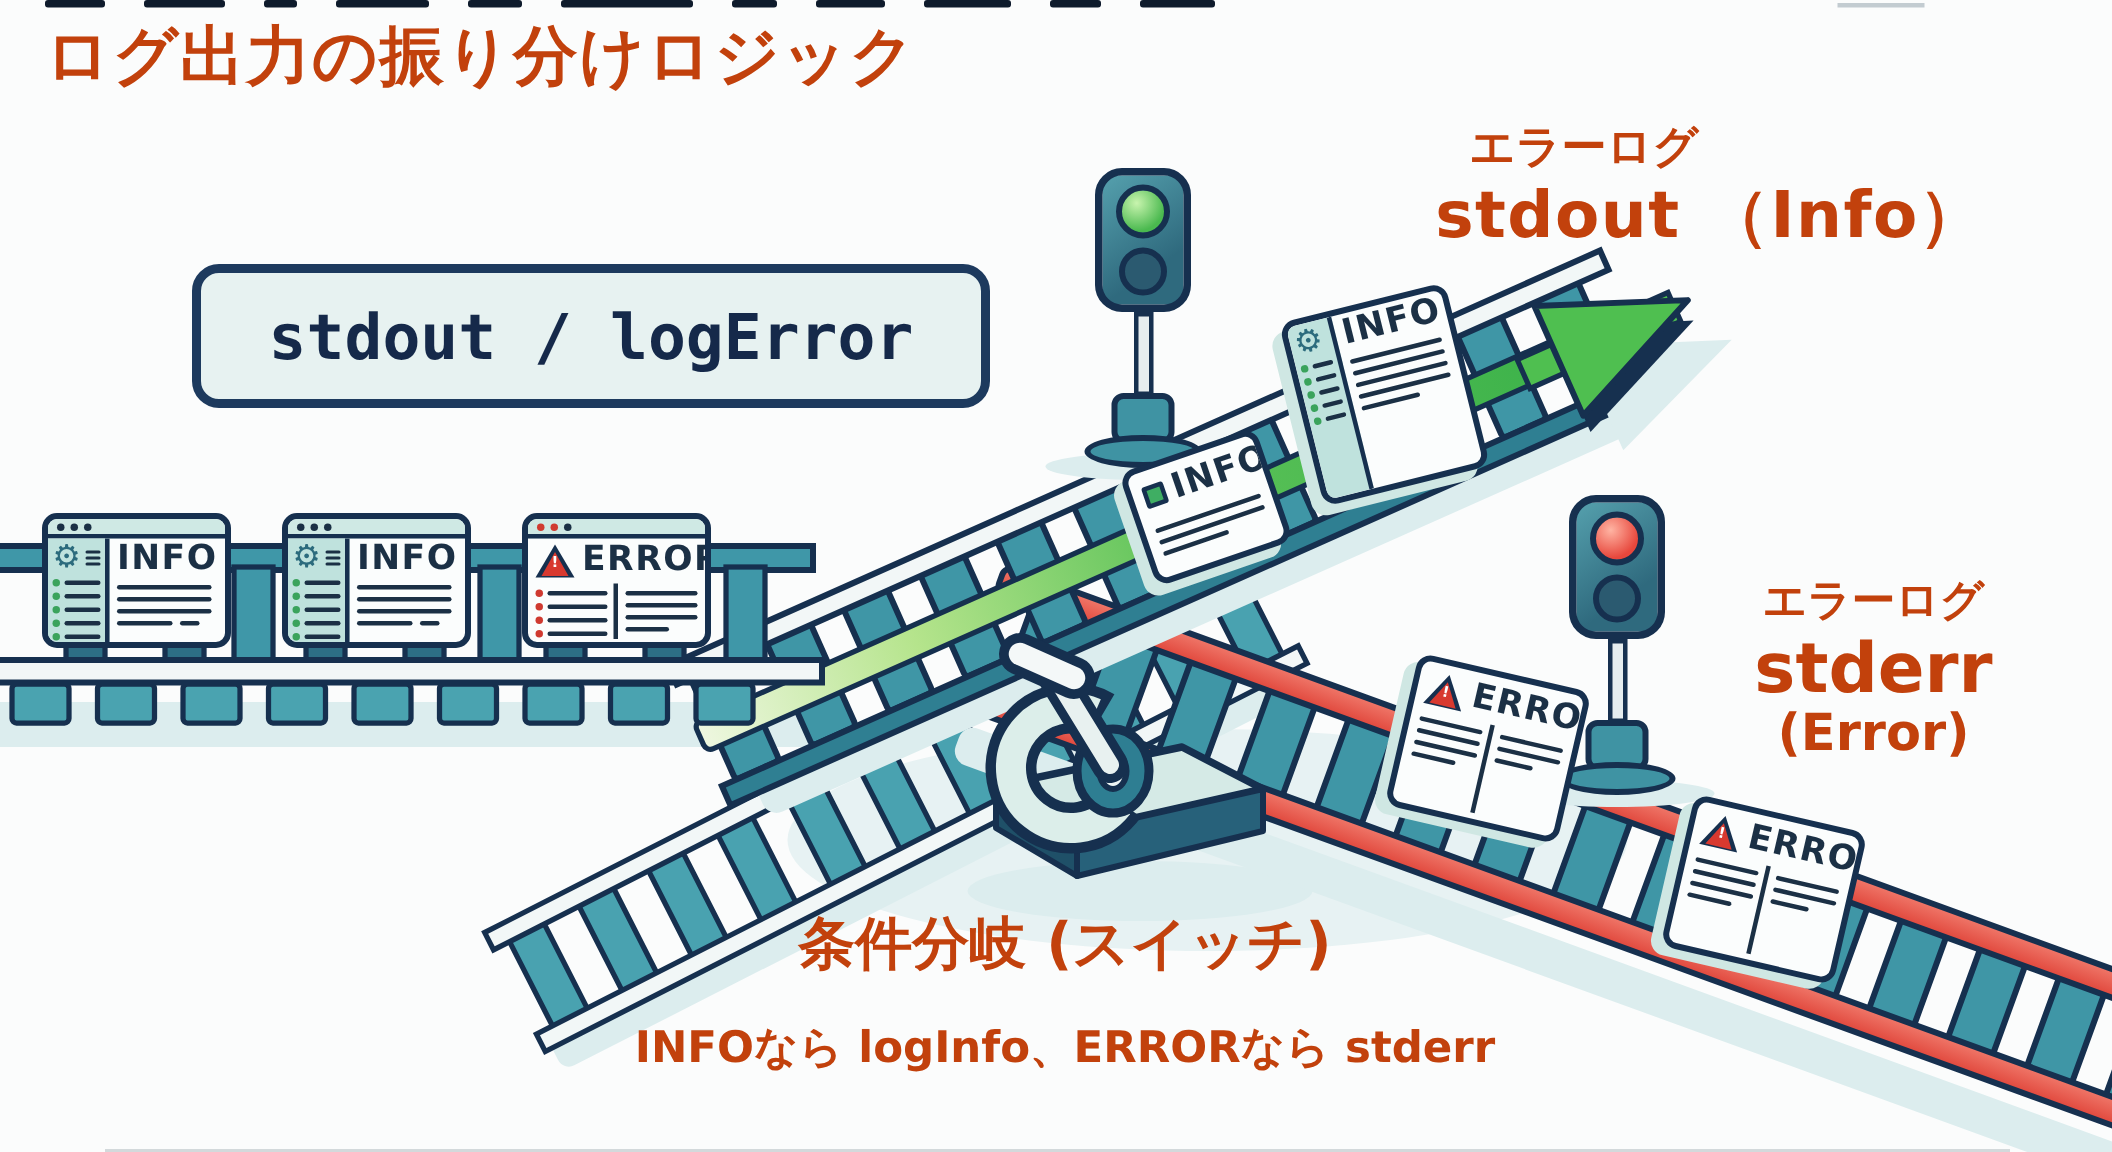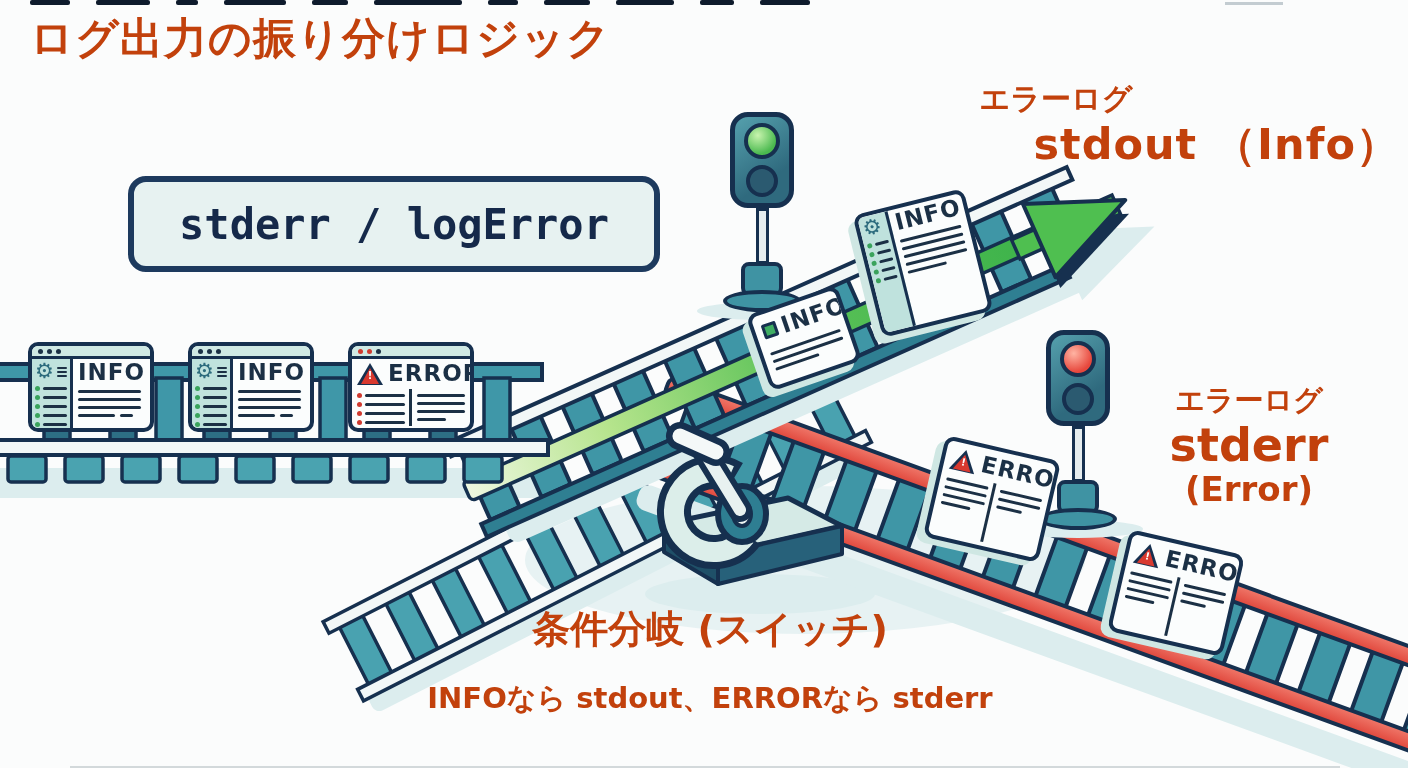--- a/index.html
+++ b/index.html
@@ -10,21 +10,21 @@
   .txt{position:absolute;z-index:3;font-weight:800;color:#c2410c;line-height:1.15;}
   .center{text-align:center;}
   #title{left:30px;top:14px;font-size:43px;letter-spacing:1px;}
   #fn-label{left:128px;top:116px;width:532px;font-size:31px;}
   #fn-box{position:absolute;z-index:3;left:128px;top:176px;width:532px;height:96px;
           background:#e7f2f1;border:6px solid #1d3a5e;border-radius:18px;
           display:flex;align-items:center;justify-content:center;
           font-family:"DejaVu Sans Mono",monospace;font-weight:700;font-size:42px;color:#15294a;}
   #dest-heading{left:1010px;top:28px;width:305px;font-size:36px;}
   #stdout-cat{left:906px;top:82px;width:300px;font-size:30px;}
-  #stdout-name{left:880px;top:120px;width:520px;font-size:43px;letter-spacing:1px;text-align:right;}
+  #stdout-name{left:880px;top:120px;width:520px;font-size:43px;letter-spacing:1px;}
   #stderr-block{left:1096px;top:384px;width:306px;}
   #stderr-cat{font-size:29px;}
   #stderr-name{font-size:46px;margin-top:2px;}
   #stderr-paren{font-size:34px;margin-top:-2px;}
   #switch-label{left:410px;top:608px;width:600px;font-size:38px;}
   #switch-caption{left:385px;top:682px;width:650px;font-size:29px;font-weight:700;}
 
   
   #top-dashes{position:absolute;left:30px;top:0;z-index:1;display:flex;gap:26px;}
   #top-dashes i{display:block;height:5px;background:#0e1b2c;border-radius:2px;}
@@ -233,33 +233,33 @@
       <i style="width:30px"></i>
       <i style="width:46px"></i>
     <i style="width:58px"></i>
       <i style="width:34px"></i>
       <i style="width:50px"></i>
   </div>
   <div id="top-dash-gray"></div>
   <div id="bottom-line"></div>
 
   <div id="title" class="txt">ログ出力の振り分けロジック</div>
-  <div id="fn-box">stderr / logError</div>
+  <div id="fn-box">stdout / logError</div>
 
   <div id="stdout-cat" class="txt center">エラーログ</div>
   <div id="stdout-name" class="txt center">stdout （Info）</div>
 
   <div id="switch-label" class="txt center">条件分岐 (スイッチ)</div>
 
   <div id="stderr-block" class="txt center">
     <div id="stderr-cat">エラーログ</div>
     <div id="stderr-name">stderr</div>
     <div id="stderr-paren">(Error)</div>
   </div>
-  <div id="switch-caption" class="txt center">INFOなら stdout、ERRORなら stderr</div>
+  <div id="switch-caption" class="txt center">INFOなら logInfo、ERRORなら stderr</div>
 
   <div class="signal" style="left:704px;top:112px;">
     <div class="sig-head">
       <div class="lamp big green"></div>
       <div class="lamp off"></div>
     </div>
     <div class="sig-pole"></div>
     <div class="sig-cap"></div>
     <div class="sig-base"></div>
     <div class="sig-shadow"></div>

